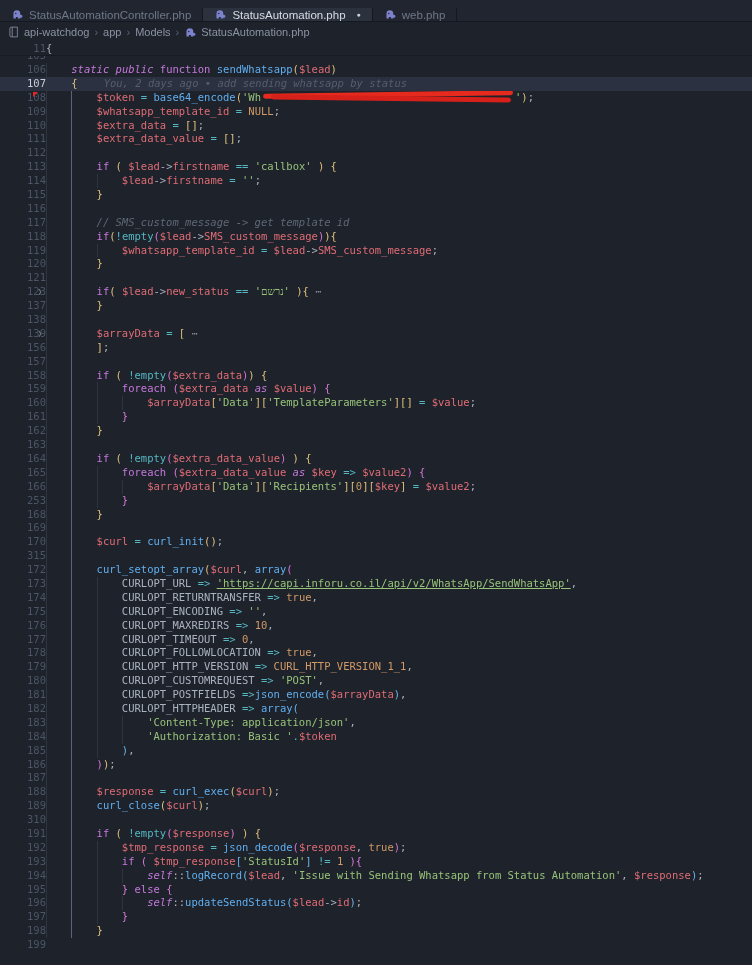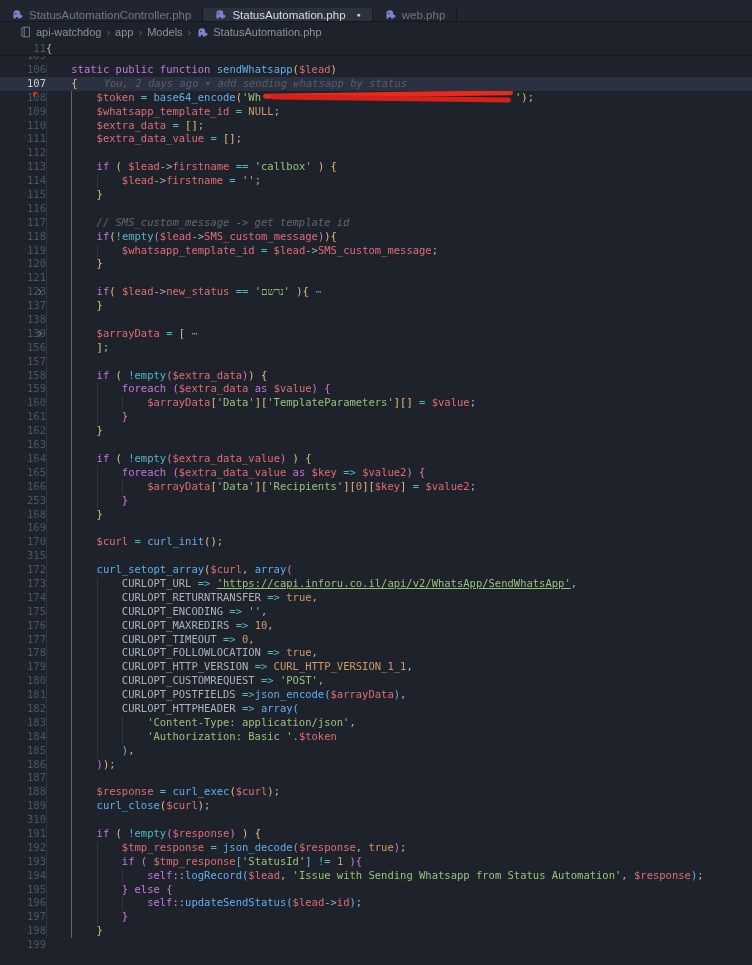--- a/index.html
+++ b/index.html
@@ -18,21 +18,21 @@
   
   .tabbar{height:22px;background:var(--bgTab);display:flex;align-items:flex-end;border-bottom:1px solid var(--seam)}
   .tab{display:flex;align-items:center;gap:5px;padding:0 11px;font-size:11.5px;color:var(--tabText);
        background:var(--bgTab);border-right:1px solid var(--seam);cursor:pointer;white-space:nowrap}
   .tab.active{background:var(--bgTabActive);color:var(--tabTextA)}
   .dot{font-size:7px;color:#ccd1da;margin-left:6px;line-height:1}
   .php-ic{width:13px;height:13px;flex:0 0 auto}
 
   
   .crumbbar{height:20px;background:var(--bg);display:flex;align-items:center;gap:4px;
-            padding-left:20px;font-size:11px;color:var(--crumb)}
+            padding-left:8px;font-size:11px;color:var(--crumb)}
   .crumb{cursor:pointer;display:flex;align-items:center;gap:4px}
   .crumb-sep{color:#5d6570;font-size:11px;padding:0 1px}
   .book-ic{width:12px;height:12px}
 
   
   .editor{position:relative;font:10.5px/var(--lh) "DejaVu Sans Mono",monospace;color:var(--pl)}
   .row{display:flex;height:var(--lh);white-space:pre;position:relative}
   .row.current{background:var(--lineHl)}
   .row.partial{height:7px;overflow:hidden}
   .row.partial .gut span{display:inline-block;transform:translateY(-7px)}
@@ -41,21 +41,21 @@
   .row.current .gut .num{color:var(--gutterActive)}
   .chev{position:absolute;left:34px;top:0;width:12px;color:#6d7584;font-size:8px;text-align:center}
   .modflag{position:absolute;left:33px;top:1px;width:0;height:0;
            border-top:5px solid var(--red);border-right:5px solid transparent}
   .code{position:relative;flex:1 1 auto;overflow:hidden}
   .guide{position:absolute;top:0;bottom:0;width:1px;background:var(--guide)}
   #activeGuide{position:absolute;width:1px;background:var(--guideA);z-index:3}
   .sticky{position:relative;z-index:4;background:var(--bg);border-bottom:1px solid #171b22;height:14px}
   .sticky .row{height:14px}
 
-  .tok-kw{color:var(--kw)} .tok-ki{color:var(--kw);}
+  .tok-kw{color:var(--kw)} .tok-ki{color:var(--kw);font-style:italic}
   .tok-fn{color:var(--fn)} .tok-vr{color:var(--vr)} .tok-st{color:var(--st)}
   .tok-su{color:var(--st);text-decoration:underline}
   .tok-nm{color:var(--nm)} .tok-op{color:var(--op)} .tok-pl{color:var(--pl)}
   .tok-cm{color:var(--cm);font-style:italic}
   .tok-b1{color:var(--b1)} .tok-b2{color:var(--b2)} .tok-b3{color:var(--b3)}
   .tok-fd{color:var(--fd)}
   .blame{color:var(--bl);font-style:italic;padding-left:26px}
 
   .redact{display:inline-block;position:relative;top:1px;width:250px;height:10px;margin:0 2px;vertical-align:baseline}
   .redact::before{content:"";position:absolute;left:0;right:0;top:0;height:5px;background:#e62a1e;border-radius:3px;transform:rotate(-.8deg)}

